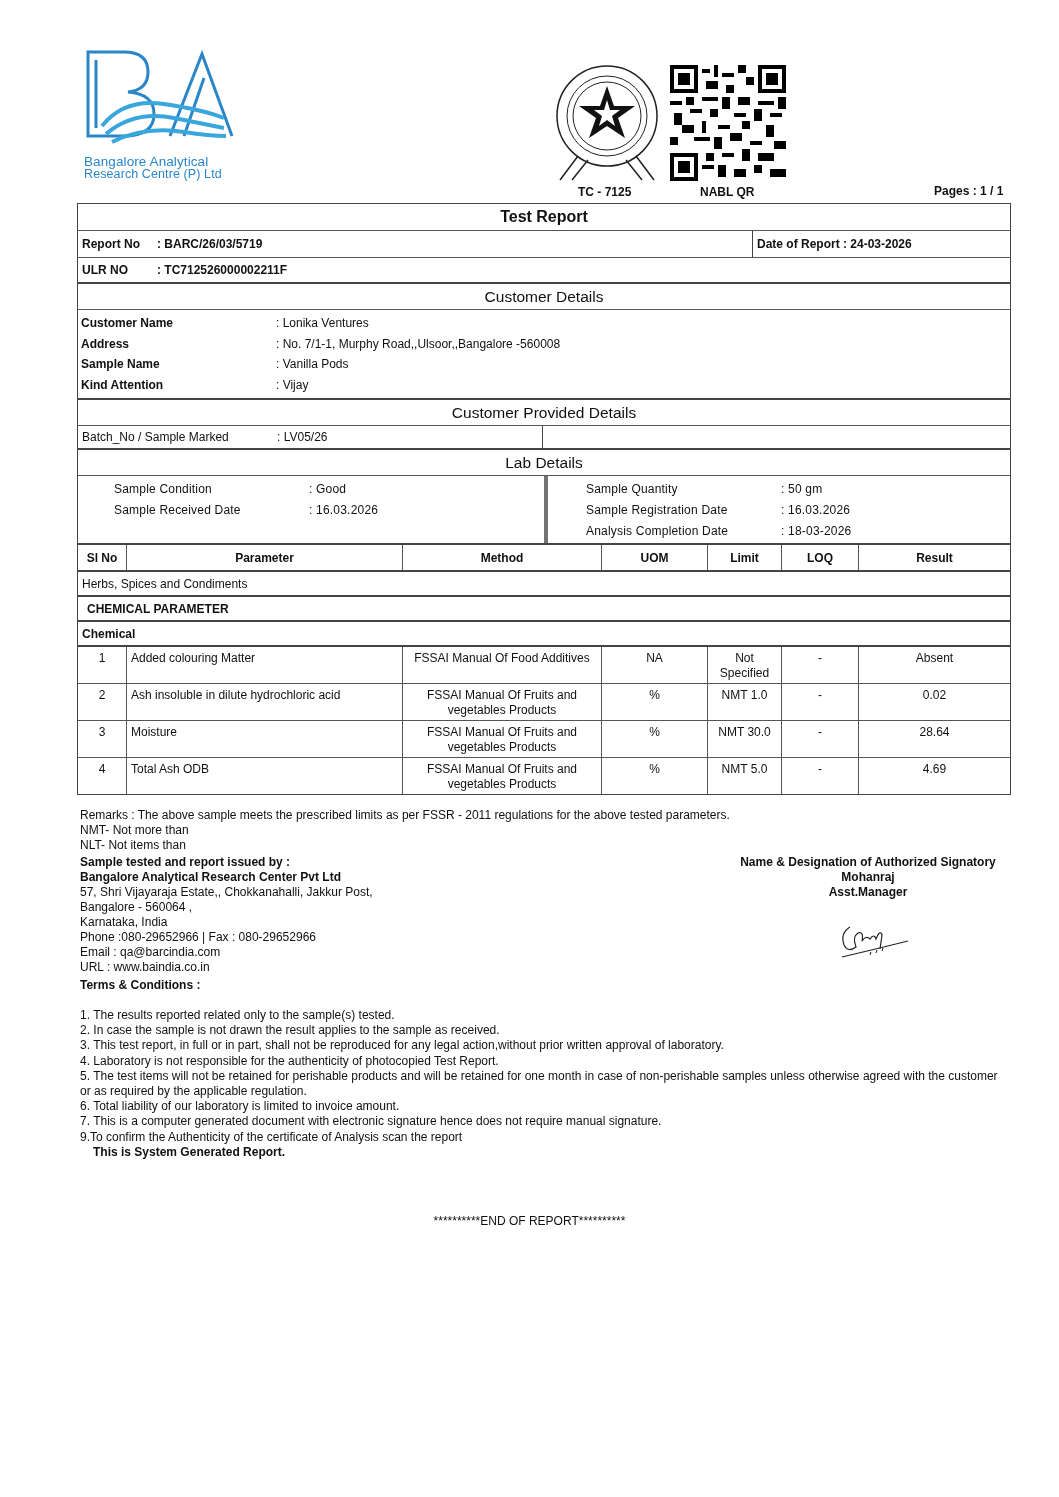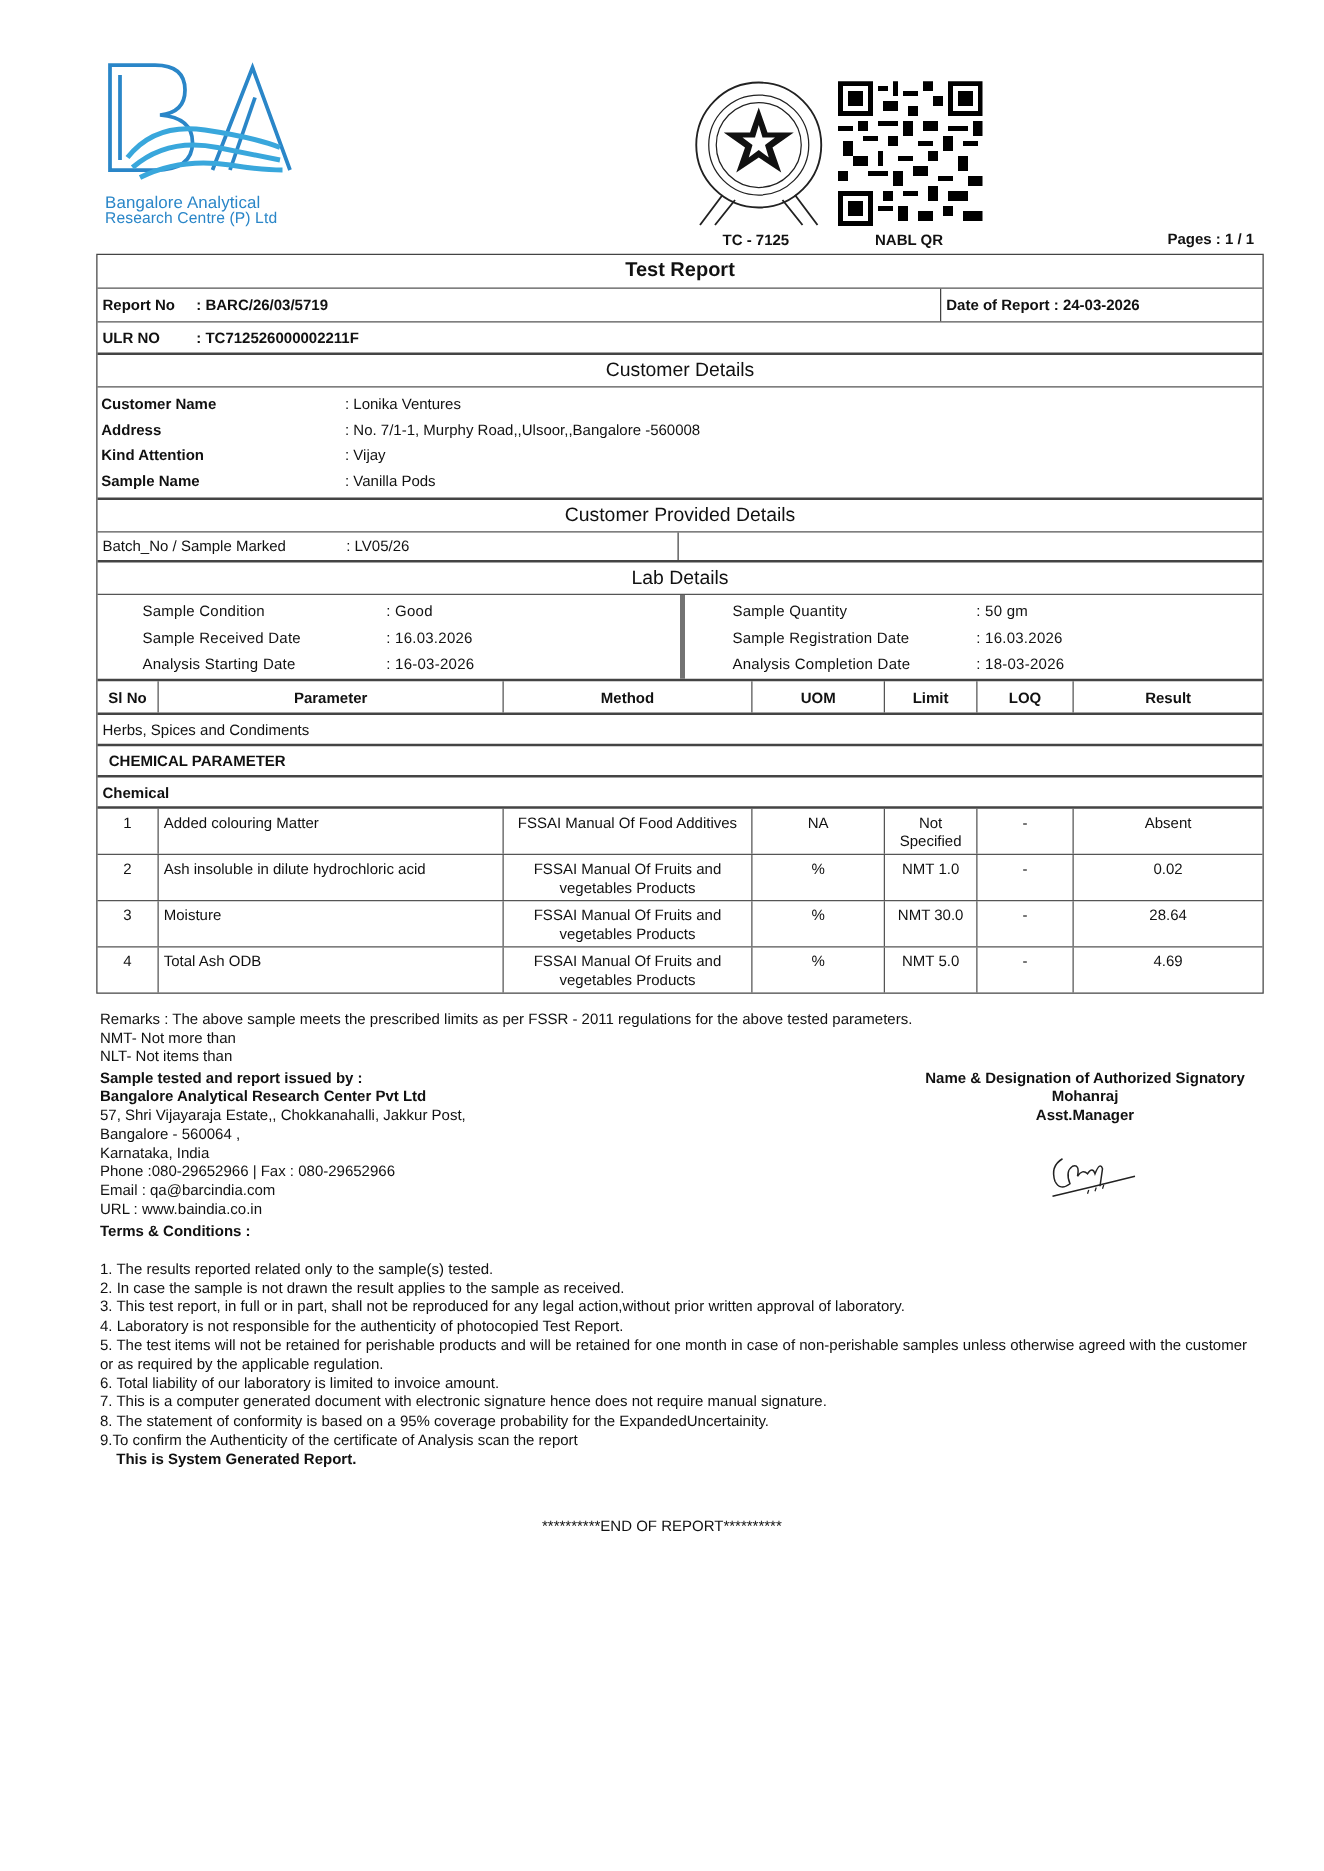--- a/index.html
+++ b/index.html
@@ -155,26 +155,26 @@
     <div style="width:100%;">
       <div class="line">
         <span class="k bold">Customer Name</span>
         <span>: Lonika Ventures</span>
       </div>
       <div class="line">
         <span class="k bold">Address</span>
         <span>: No. 7/1-1, Murphy Road,,Ulsoor,,Bangalore -560008</span>
       </div>
       <div class="line">
+        <span class="k bold">Sample Name</span>
+        <span>: Vanilla Pods</span>
+      </div>
+      <div class="line">
         <span class="k bold">Kind Attention</span>
         <span>: Vijay</span>
-      </div>
-      <div class="line">
-        <span class="k bold">Sample Name</span>
-        <span>: Vanilla Pods</span>
       </div>
     </div>
   </div>
 
   <div class="row section-title">Customer Provided Details</div>
 
   <div class="row thick kv" style="height:24px;">
     <div class="cell" style="width:195px;">Batch_No / Sample Marked</div>
     <div class="cell vsep" style="width:270px;">: LV05/26</div>
     <div class="cell" style="flex:1;"></div>
@@ -184,24 +184,20 @@
 
   <div class="row thick lab">
     <div class="col">
       <div class="line">
           <span class="k">Sample Condition</span>
           <span>: Good</span>
         </div>
       <div class="line">
           <span class="k">Sample Received Date</span>
           <span>: 16.03.2026</span>
-        </div>
-      <div class="line">
-          <span class="k">Analysis Starting Date</span>
-          <span>: 16-03-2026</span>
         </div>
     </div>
     <div class="col">
       <div class="line">
           <span class="k">Sample Quantity</span>
           <span>: 50 gm</span>
         </div>
       <div class="line">
           <span class="k">Sample Registration Date</span>
           <span>: 16.03.2026</span>
@@ -297,18 +293,17 @@
 </svg>
 
 <div class="abs terms">
   <div>1. The results reported related only to the sample(s) tested.</div>
   <div>2. In case the sample is not drawn the result applies to the sample as received.</div>
   <div>3. This test report, in full or in part, shall not be reproduced for any legal action,without prior written approval of laboratory.</div>
   <div>4. Laboratory is not responsible for the authenticity of photocopied Test Report.</div>
   <div>5. The test items will not be retained for perishable products and will be retained for one  month in case of non-perishable samples unless otherwise agreed with the customer or as required by the applicable regulation.</div>
   <div>6. Total liability of our laboratory is limited to invoice amount.</div>
   <div>7. This is a computer generated document with electronic signature hence does not require manual signature.</div>
-  <div>8. The statement of conformity is based on a 95% coverage probability for the ExpandedUncertainity.</div>
   <div>9.To confirm the Authenticity of the certificate of Analysis scan the report</div>
   <div class="bold" style="padding-left:13px;">This is System Generated Report.</div>
 </div>
 
 <div class="abs end">**********END OF REPORT**********</div>
 
 </body></html>

